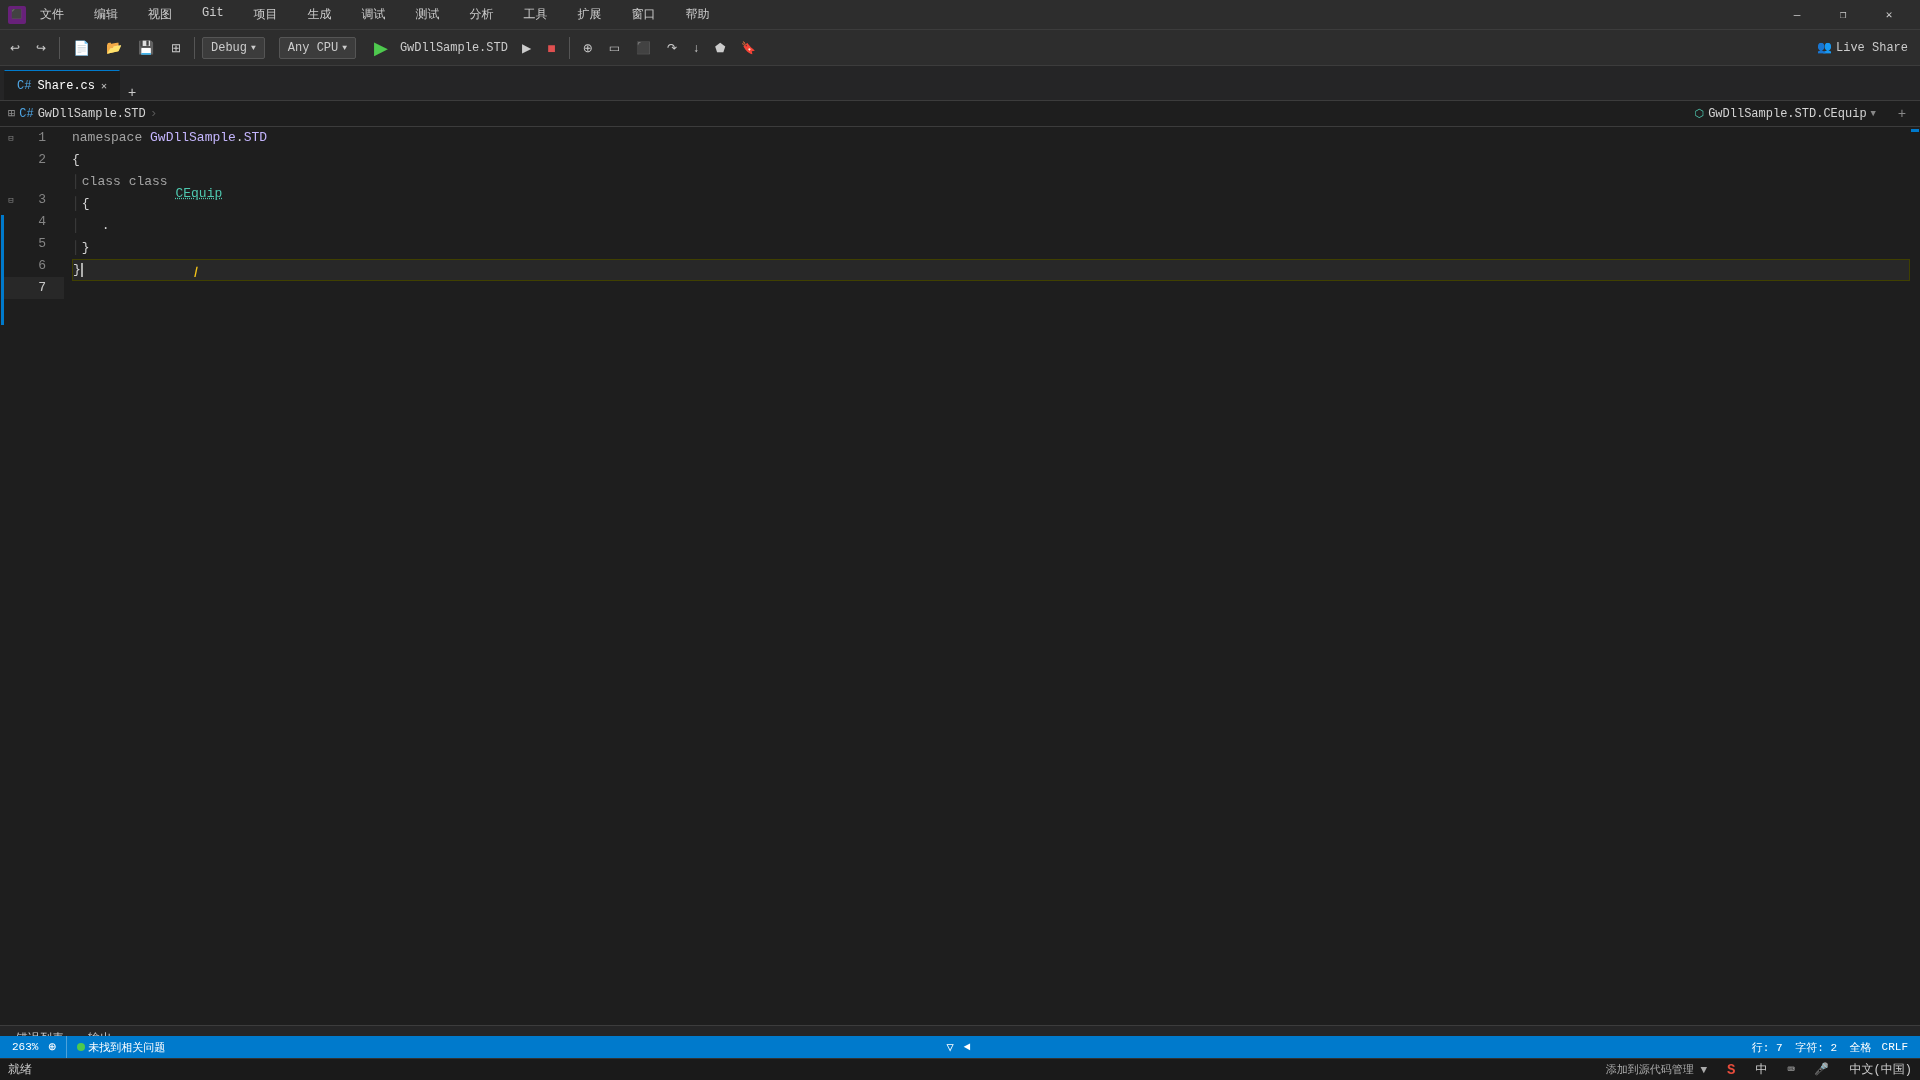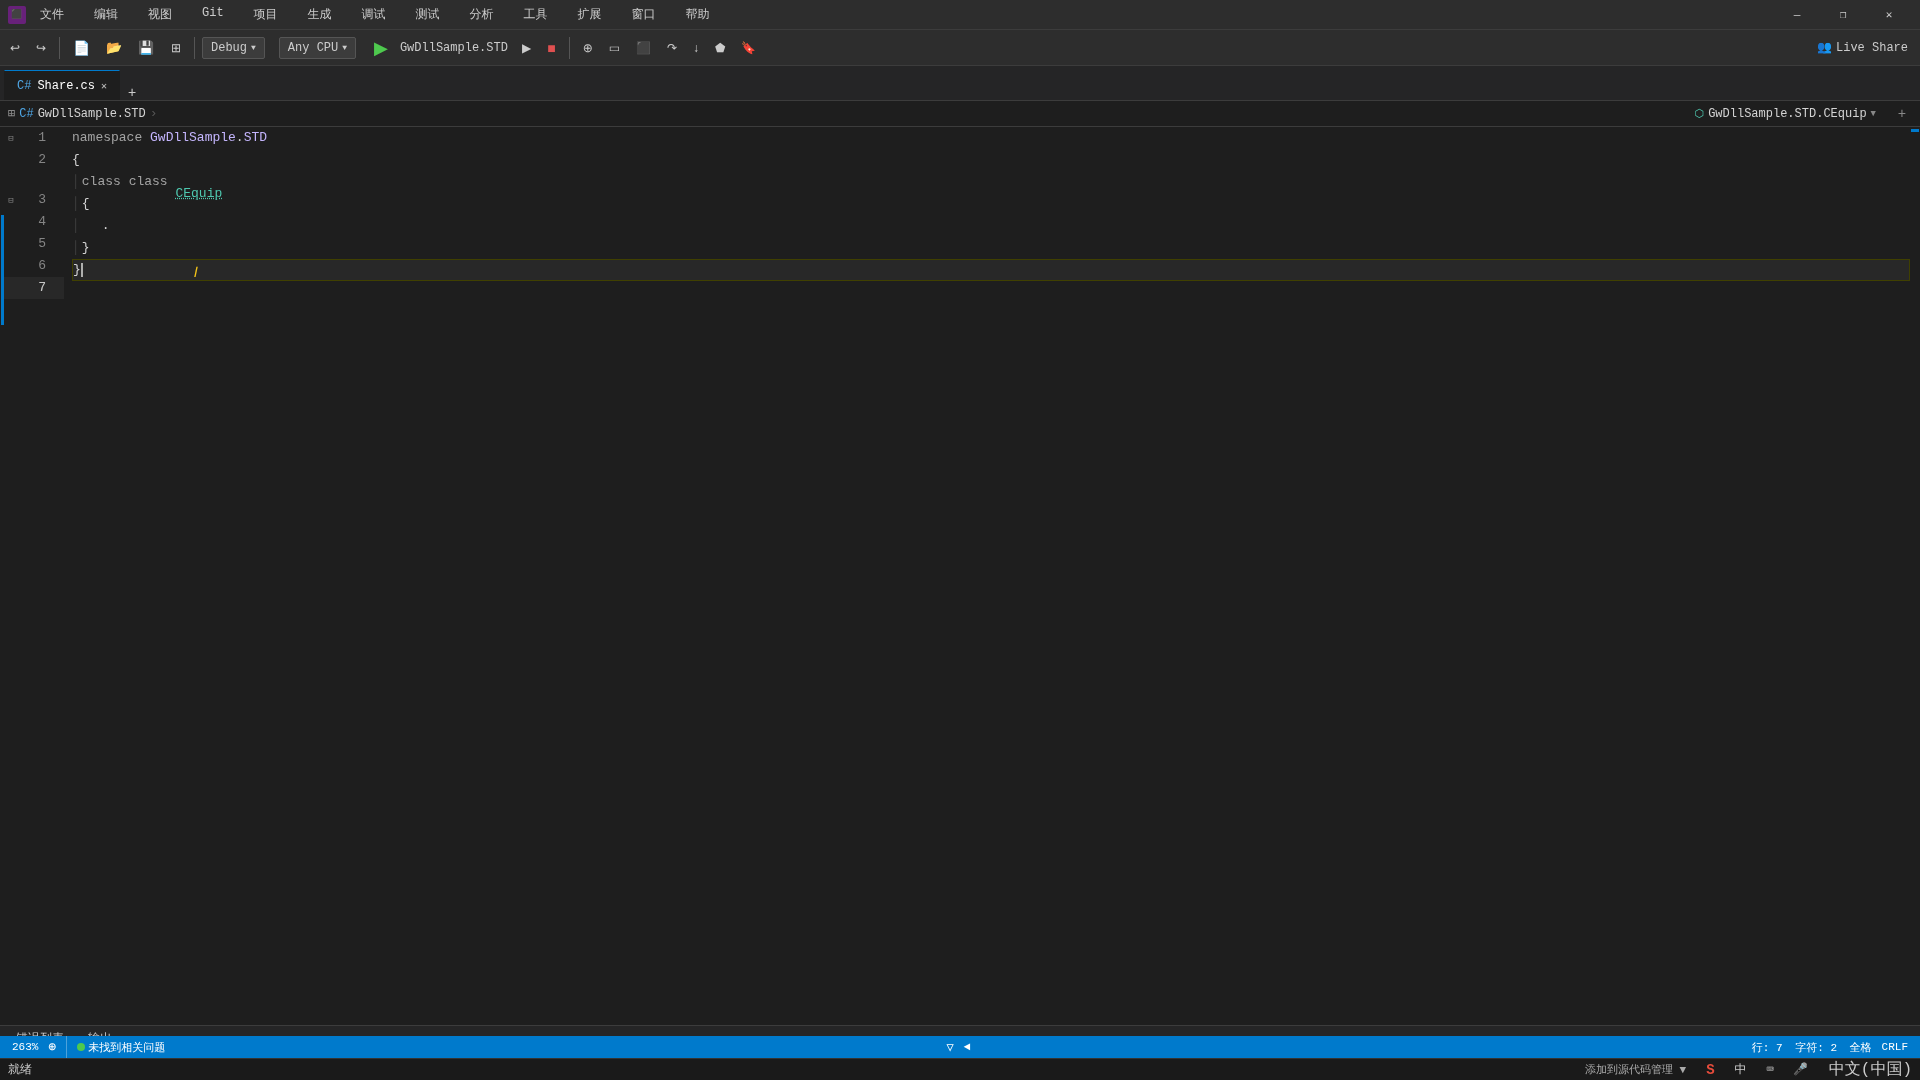--- a/index.html
+++ b/index.html
@@ -602,15 +602,15 @@
 <div id="taskbar" style="position:fixed;bottom:0;left:0;right:0;height:22px;background:#1a1a1a;display:flex;align-items:center;padding:0 8px;border-top:1px solid #333;">
   <div class="taskbar-left">
     <span style="font-size:12px;color:#cccccc;">就绪</span>
   </div>
   <div class="taskbar-right">
     <span style="font-size:11px;color:#aaa;">添加到源代码管理 ▼</span>
     <span style="color:#e74c3c;font-size:14px;font-weight:bold;">S</span>
     <span style="font-size:12px;">中</span>
     <span style="font-size:12px;">⌨</span>
     <span style="font-size:12px;">🎤</span>
-    <span style="font-size:16px;">中文(中国)</span>
+    <span style="font-size:12px;">中文(中国)</span>
   </div>
 </div>
 
 </body></html>

